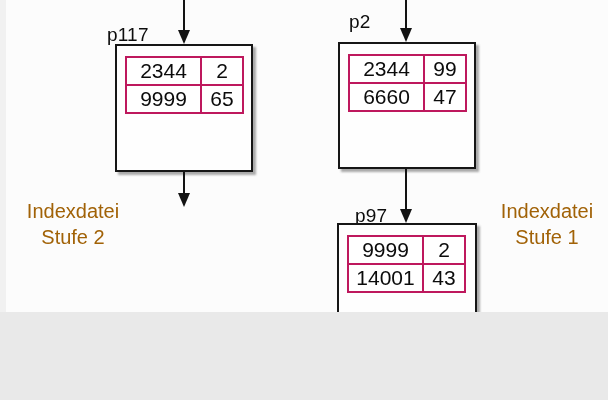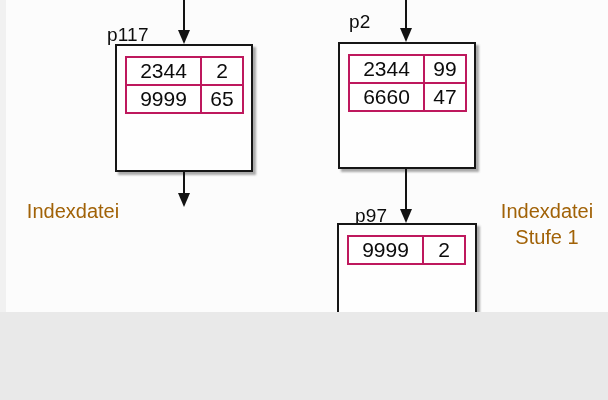--- a/index.html
+++ b/index.html
@@ -141,30 +141,35 @@
   </div>
 
   <div class="node-label" style="left:326px; top:206px;margin-left:29px;">p97</div>
   <div class="node-box" style="left:337px; top:223px; width:140px; height:129px;">
     <table class="index-table">
       <tbody>
           <tr>
         <td class="key-cell">9999</td>
         <td class="ptr-cell">2</td>
       </tr>
+      <tr>
+        <td class="key-cell">14001</td>
+        <td class="ptr-cell">43</td>
+      </tr>
     </tbody>
       </table>
   </div>
 
   <div>
     <div class="arrow-line" style="left:406px; top:352px; height:17px;"></div>
     <div class="arrow-head" style="left:401px; top:369px;"></div>
   </div>
 
   <div class="caption" style="left:5px; top:198px;">
     <div>Indexdatei</div>
+    <div>Stufe 2</div>
   </div>
   <div class="caption" style="left:479px; top:198px;">
     <div>Indexdatei</div>
     <div>Stufe 1</div>
   </div>
 
 </div>
 
 </body></html>

